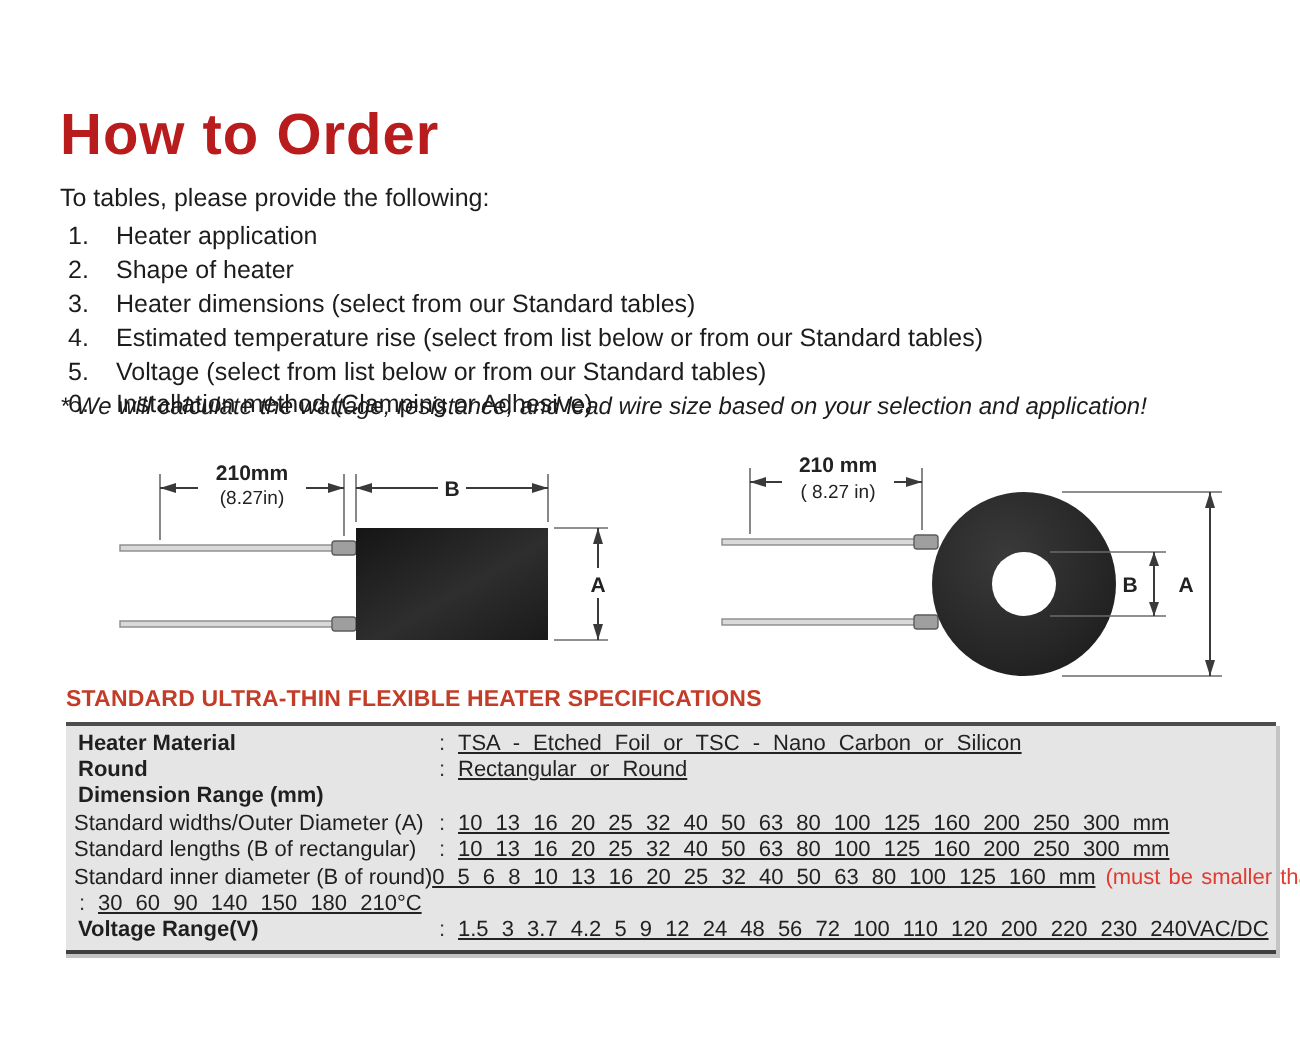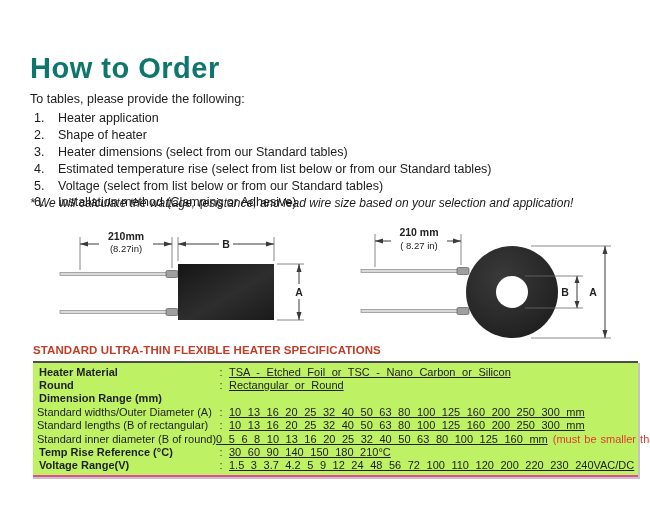--- a/index.html
+++ b/index.html
@@ -13,21 +13,21 @@
     color: #1c1c1c;
     overflow: hidden;
   }
   .title {
     position: absolute;
     left: 30px;
     top: 52px;
     font-size: 29px;
     font-weight: bold;
     letter-spacing: 0.5px;
-    color: #0f766e;
+    color: #b91c1c;
   }
   .intro {
     position: absolute;
     left: 30px;
     top: 92px;
     font-size: 12.5px;
   }
   .steps {
     position: absolute;
     left: 34px;
@@ -58,23 +58,23 @@
     font-size: 11.5px;
     font-weight: bold;
     color: #c33c28;
     letter-spacing: 0.1px;
   }
   .spec-table {
     position: absolute;
     left: 33px;
     top: 361px;
     width: 605px;
-    background: #bef264;
+    background: #e5e5e5;
     border-top: 2px solid #4d4d4d;
-    border-bottom: 2px solid #ec4899;
+    border-bottom: 2px solid #404040;
     box-shadow: 0 2px 0 #c4c4c4, 2px 2px 0 #c4c4c4;
     padding: 2px 0 3px 0;
   }
   .srow { display: flex; height: 13.4px; align-items: center; font-size: 11px; }
   .slabel { width: 180px; padding-left: 6px; font-weight: bold; color: #1f1f1f; white-space: nowrap; }
   .srow.indent .slabel { padding-left: 4px; font-weight: normal; }
   .scolon { width: 16px; text-align: center; color: #333; }
   .svalue { color: #222; word-spacing: 3.5px; white-space: nowrap; text-decoration: underline; }
   .svalue-note { color: #e03a31; margin-left: 5px; word-spacing: 1px; white-space: nowrap; font-size: 11px; }
 </style>
@@ -247,21 +247,20 @@
       <span class="scolon">:</span>
       <span class="svalue">10 13 16 20 25 32 40 50 63 80 100 125 160 200 250 300 mm</span>
     </div>
     <div class="srow indent">
       <span class="slabel">Standard inner diameter (B of round)</span>
       <span class="scolon">:</span>
       <span class="svalue">0 5 6 8 10 13 16 20 25 32 40 50 63 80 100 125 160 mm</span>
       <span class="svalue-note">(must be smaller than A)</span>
     </div>
     <div class="srow">
-      <span class="slabel">Temp Rise Reference (°C)</span>
       <span class="scolon">:</span>
       <span class="svalue">30 60 90 140 150 180 210°C</span>
     </div>
     <div class="srow">
       <span class="slabel">Voltage Range(V)</span>
       <span class="scolon">:</span>
       <span class="svalue">1.5 3 3.7 4.2 5 9 12 24 48 56 72 100 110 120 200 220 230 240VAC/DC</span>
     </div>
   </div>
 

